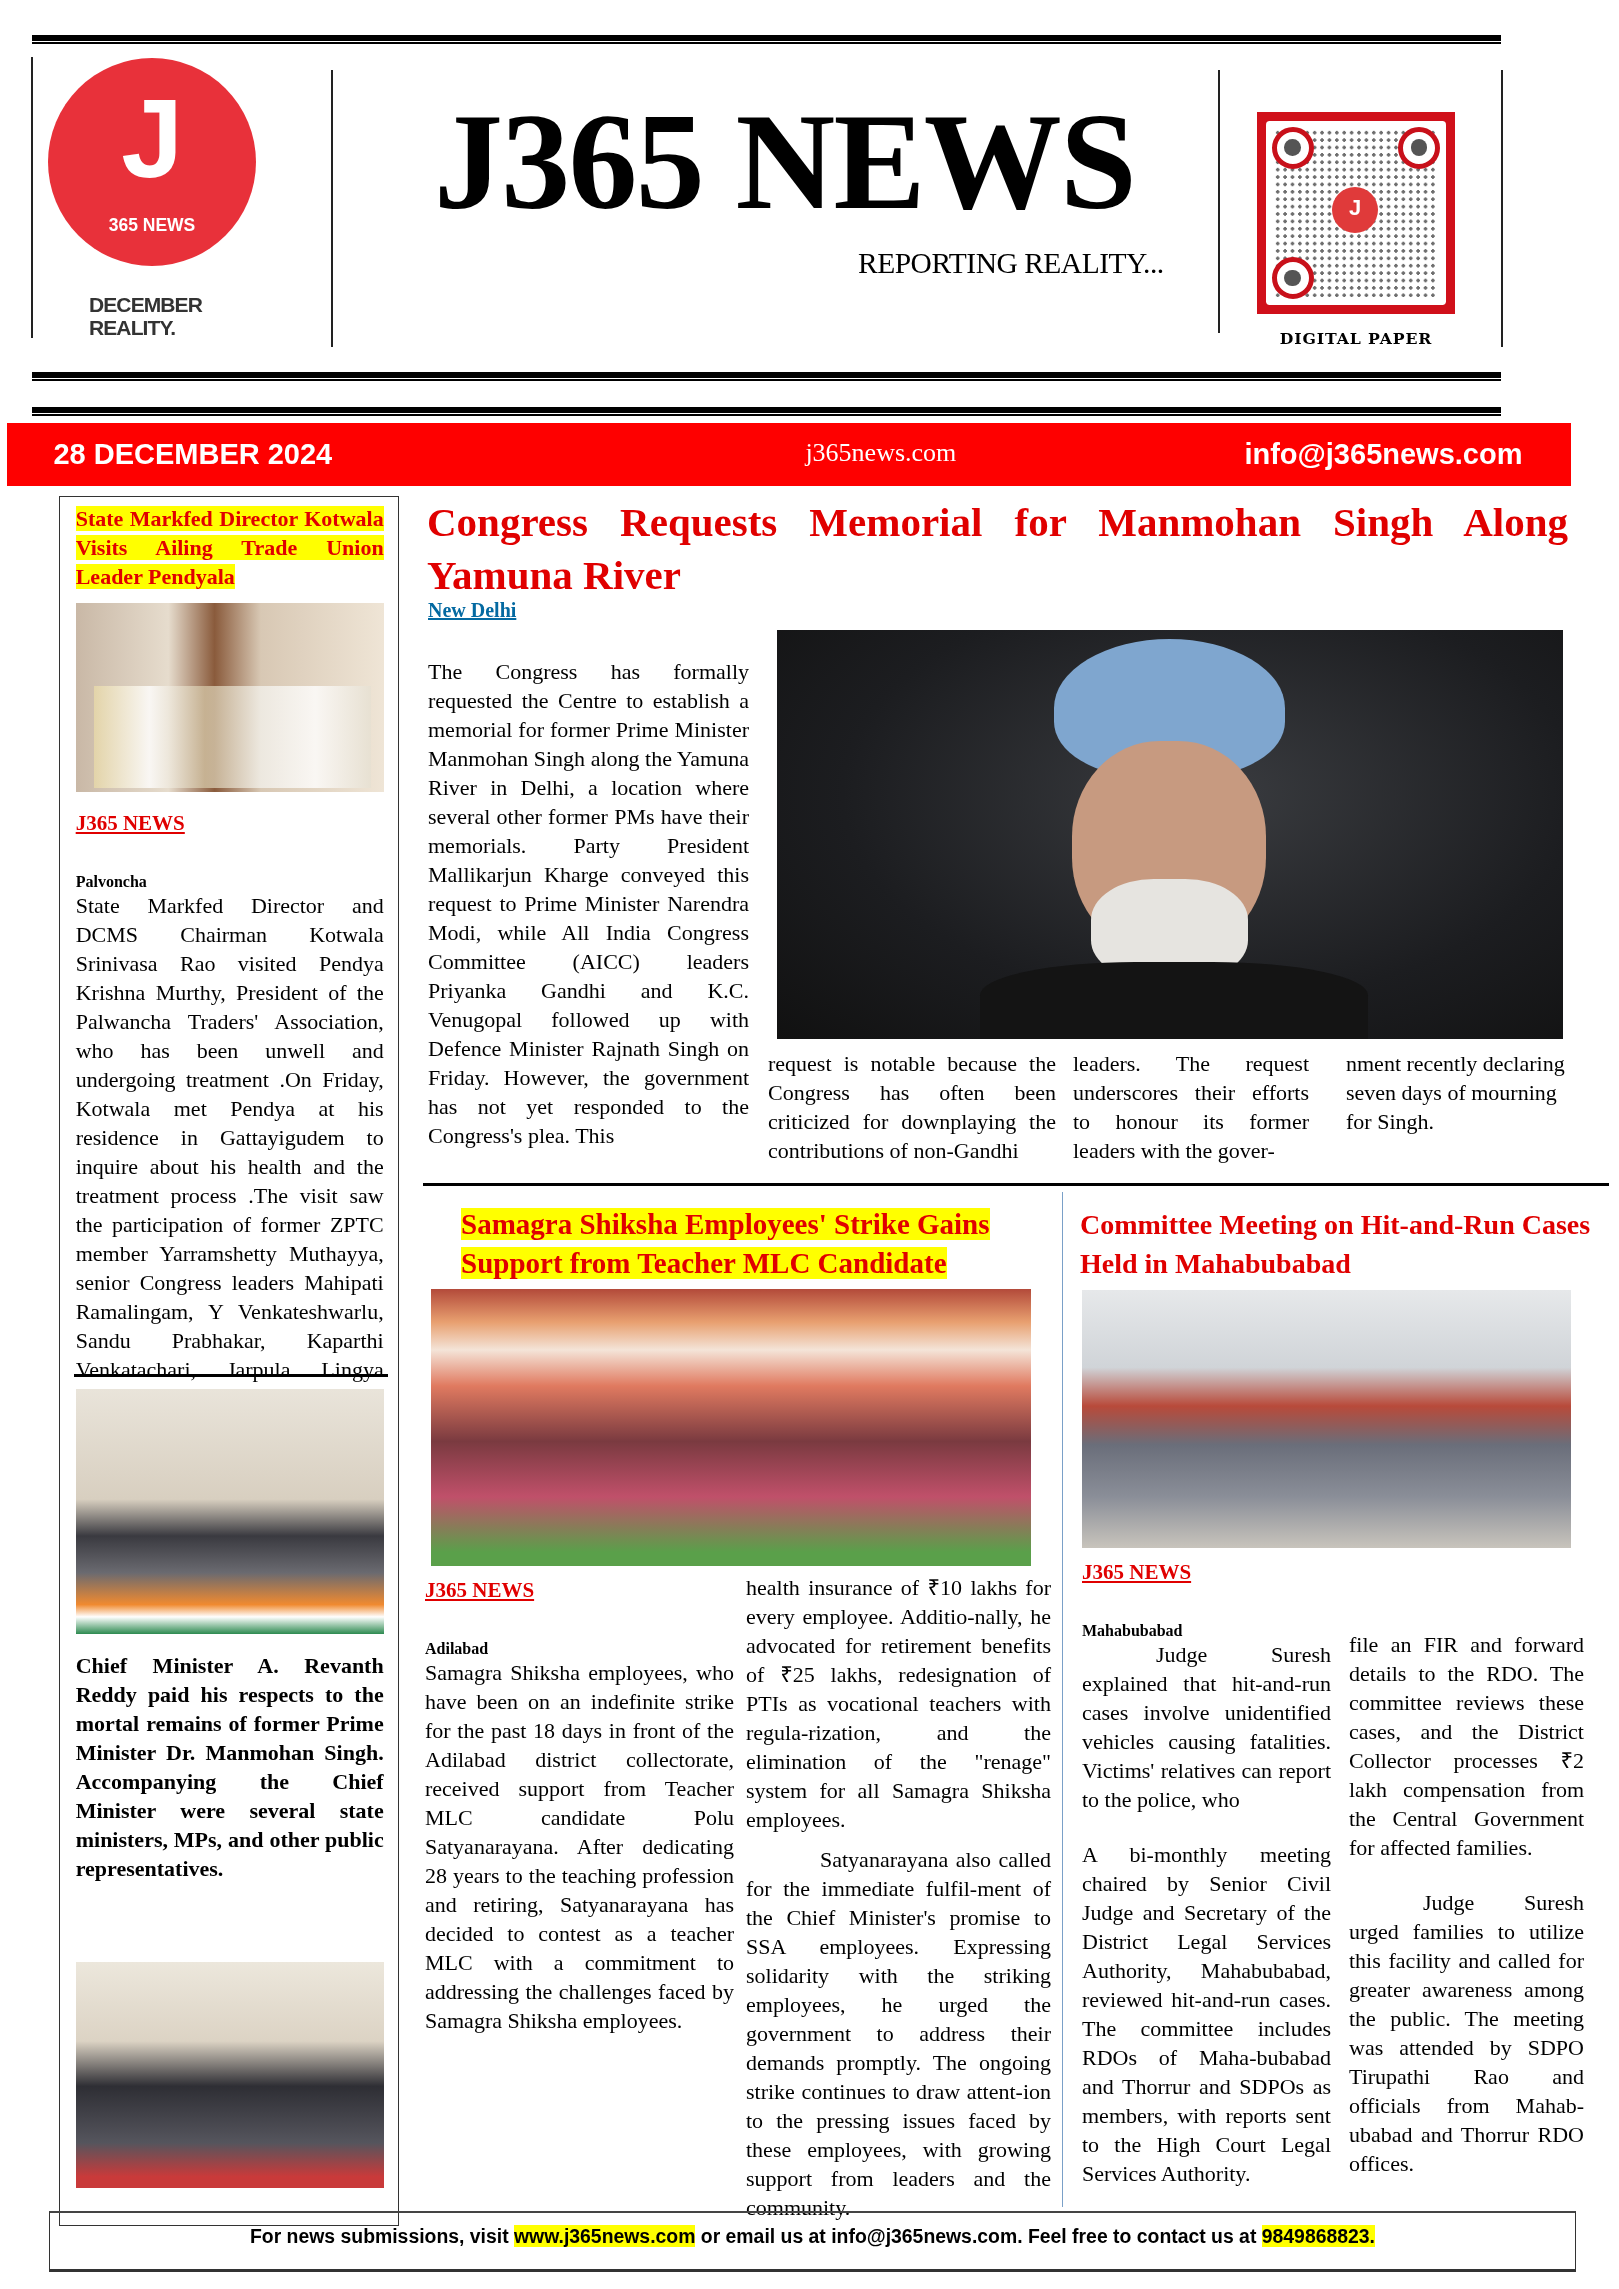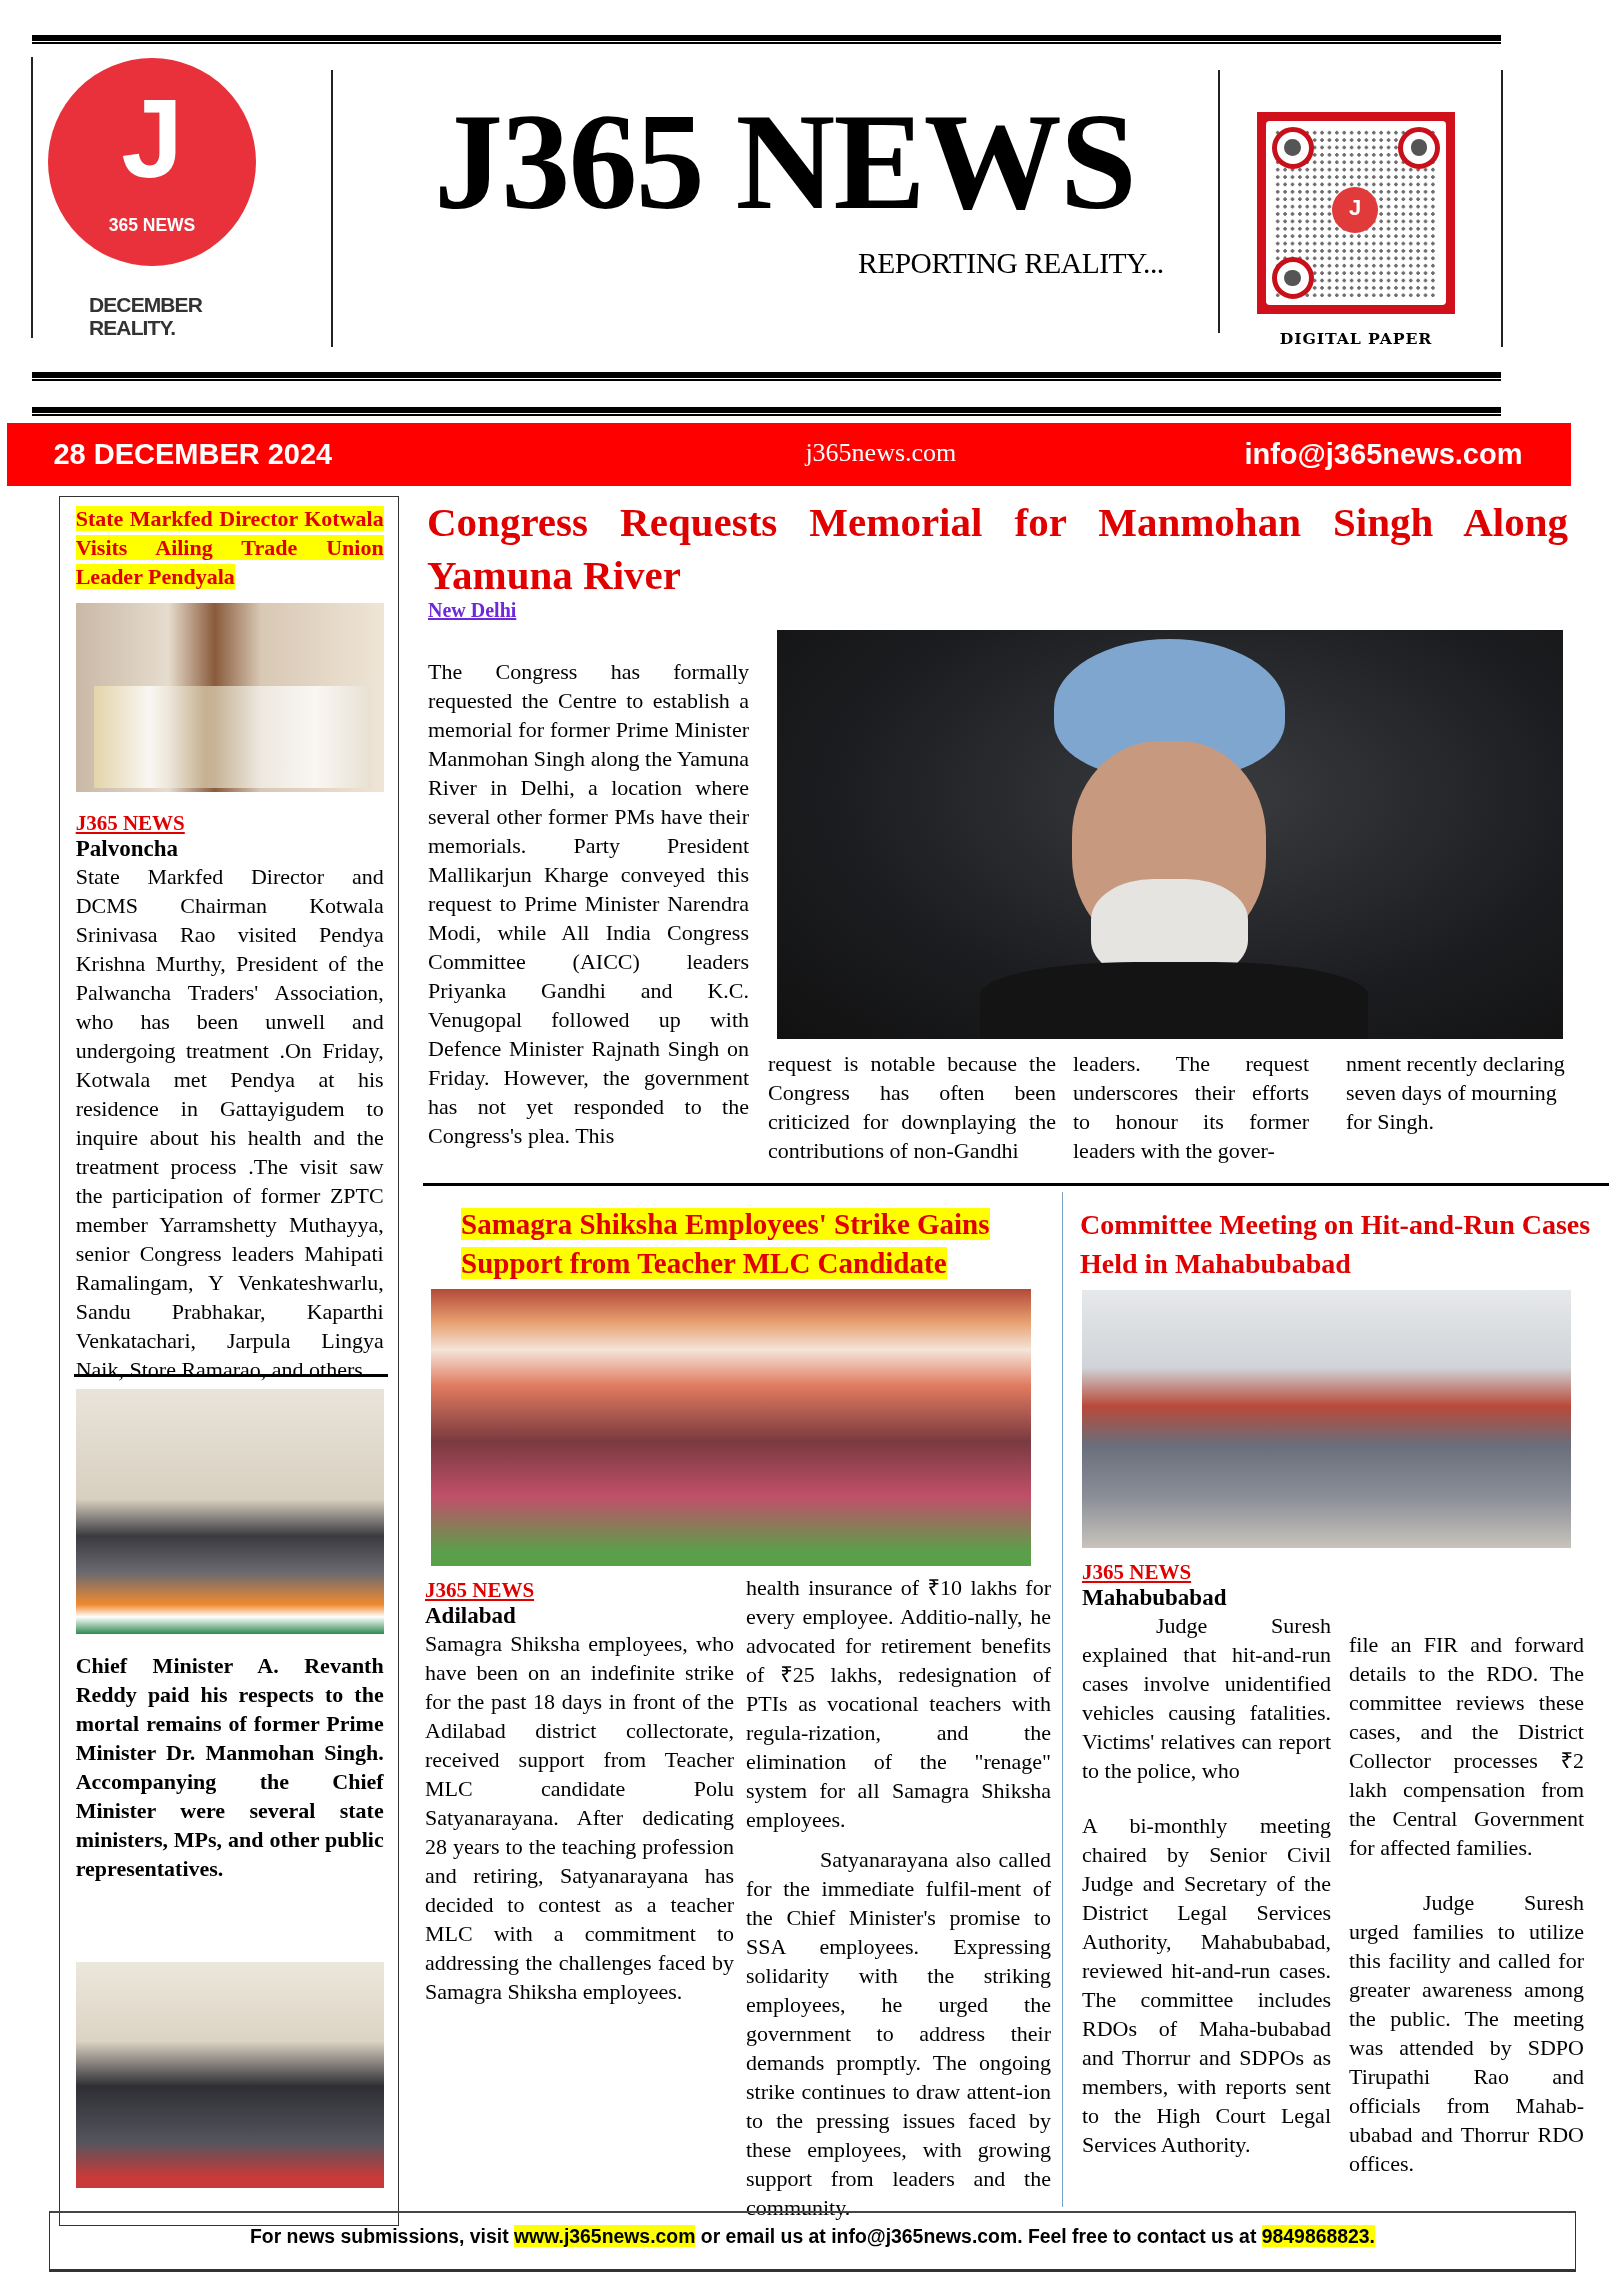--- a/index.html
+++ b/index.html
@@ -26,26 +26,26 @@
   
   .redbar { position: absolute; left: 7.4px; top: 423px; width: 1564px; height: 63px; background: #fe0000; color: #ffffff; font-family: "Liberation Sans", sans-serif; font-weight: bold; }
   .redbar span { position: absolute; top: 14.8px; font-size: 29px; }
 
   
   .leftbox { position: absolute; left: 59px; top: 496px; width: 340px; height: 1730px; border: 1.8px solid #333; }
   .hl-yellow { background: #ffff00; color: #e00000; font-weight: bold; }
   .left-head { position: absolute; left: 15.7px; top: 7.4px; width: 308px; font-size: 22px; line-height: 29px; text-align: justify; text-align-last: left; }
   .img { position: absolute; background: #9a8a7a; overflow: hidden; }
   .byline { color: #e00000; font-weight: bold; text-decoration: underline; font-size: 21px; }
-  .place { font-weight: bold; font-size: 23px; }
+  .place { font-weight: bold; font-size: 16px; margin-top: 37px; }
   .body-text { font-size: 22px; line-height: 29px; text-align: justify; }
   .indent { text-indent: 74px; }
 
   .main-head { position: absolute; left: 427px; top: 496px; width: 1141px; color: #e00000; font-weight: bold; font-size: 41px; line-height: 53px; text-align: justify; text-align-last: left; }
-  .main-place { position: absolute; left: 428px; top: 599px; color: #6d28d9; font-weight: bold; font-size: 20px; text-decoration: underline; }
+  .main-place { position: absolute; left: 428px; top: 599px; color: #0369a1; font-weight: bold; font-size: 20px; text-decoration: underline; }
 
   .sec-head-y { position: absolute; left: 421px; top: 1205px; width: 591px; font-size: 29px; line-height: 39px; padding-left: 40px; }
   .sec-head-r { position: absolute; left: 1080px; top: 1205px; width: 535px; color: #e00000; font-weight: bold; font-size: 28px; line-height: 39px; }
 
   .footer { position: absolute; left: 49px; top: 2211px; width: 1527px; height: 61px; border: 1.8px solid #333; border-top: 2.8px solid #444; border-bottom: 3.7px solid #333; font-family: "Liberation Sans", sans-serif; font-weight: bold; font-size: 19.4px; text-align: center; padding-top: 12px; }
   .footer .yl { background: #ffff00; }
 </style>
 </head>
 <body>
 

